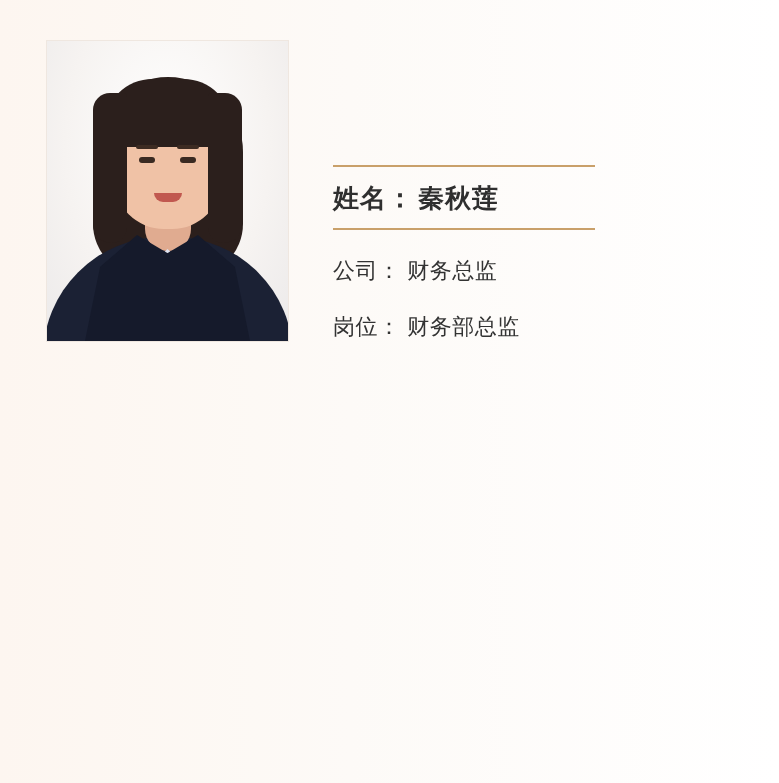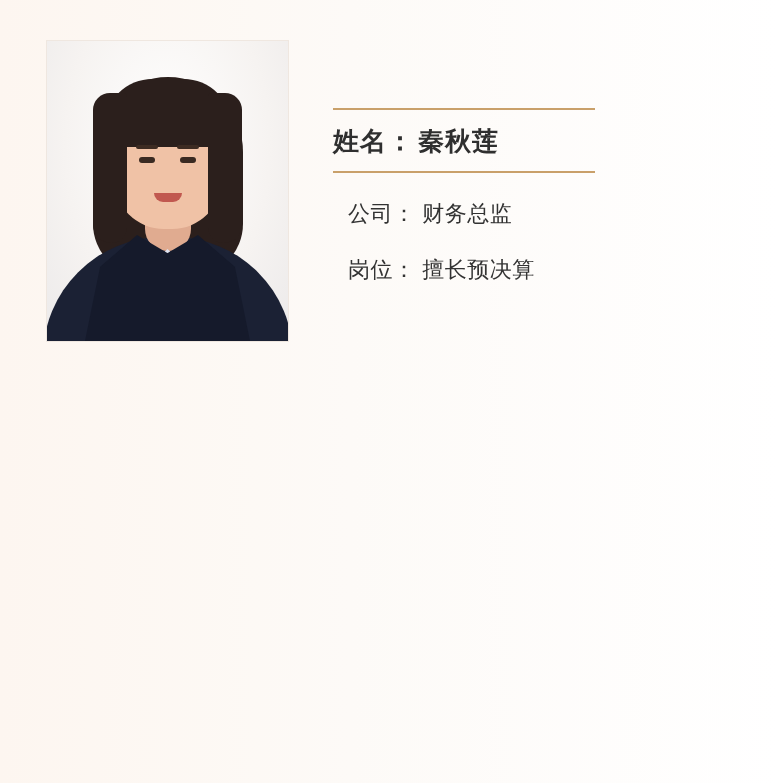--- a/index.html
+++ b/index.html
@@ -17,21 +17,21 @@
     position: relative;
     width: 779px;
     height: 783px;
     background: linear-gradient(to right, #fdf6f0 0%, #fdfaf7 45%, #ffffff 100%);
     box-sizing: border-box;
   }
 
   
   .profile-header {
     display: flex;
-    align-items: center;
+    align-items: flex-end;
     padding: 40px 30px 0 46px;
     box-sizing: border-box;
   }
 
   .portrait {
     width: 243px;
     height: 302px;
     flex: 0 0 243px;
     position: relative;
     overflow: hidden;
@@ -187,21 +187,21 @@
   }
   .name-row .label { color: #2f2f2f; }
   .name-row .value { color: #2f2f2f; margin-left: 4px; }
 
   .meta-row {
     font-size: 22px;
     color: #333333;
     margin-top: 26px;
     letter-spacing: 0.5px;
   }
-  .meta-row .label { color: #333333; margin-left: 15px; }
+  .meta-row .label { color: #333333; }
   .meta-row .value { color: #333333; }
 
   
   .bio {
     margin: 34px 34px 0 30px;
     font-size: 25px;
     line-height: 1.72;
     color: #1f1f1f;
     text-align: justify;
     text-justify: inter-ideograph;
@@ -239,20 +239,20 @@
       <div class="name-row">
         <span class="label">姓名：</span>
         <span class="value">秦秋莲</span>
       </div>
       <div class="meta-row">
         <span class="label">公司：</span>
         <span class="value">财务总监</span>
       </div>
       <div class="meta-row">
         <span class="label">岗位：</span>
-        <span class="value">擅长预决算</span>
+        <span class="value">财务部总监</span>
       </div>
     </div>
 
   </div>
 
 
 </div>
 
 </body></html>

